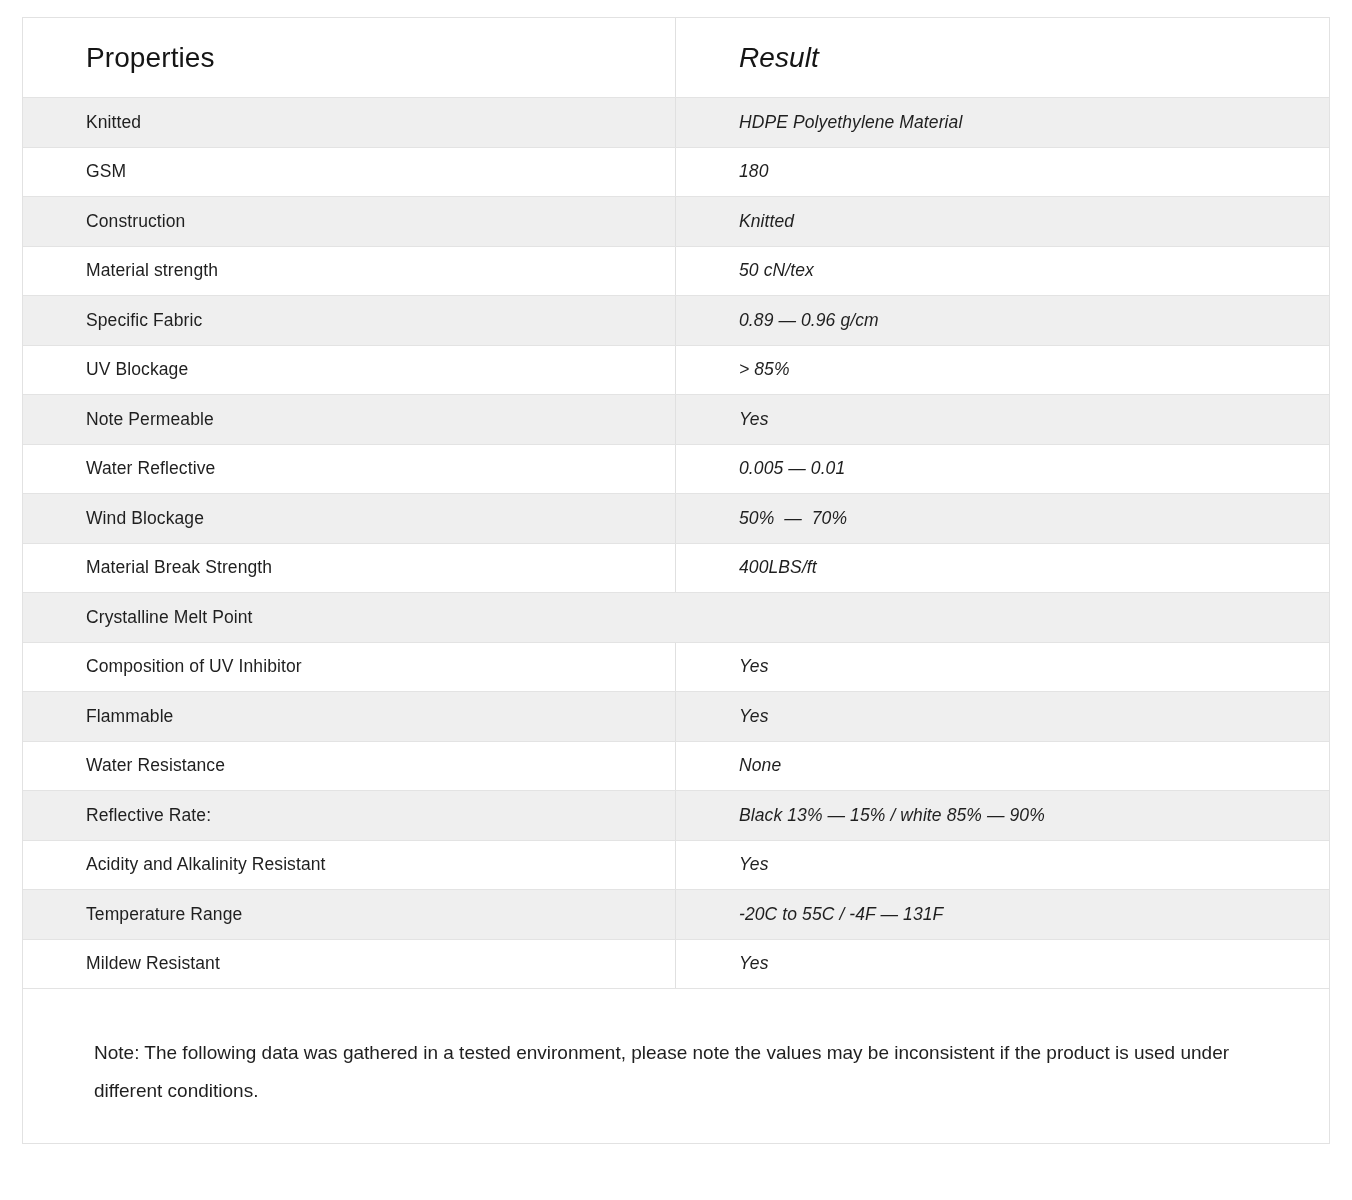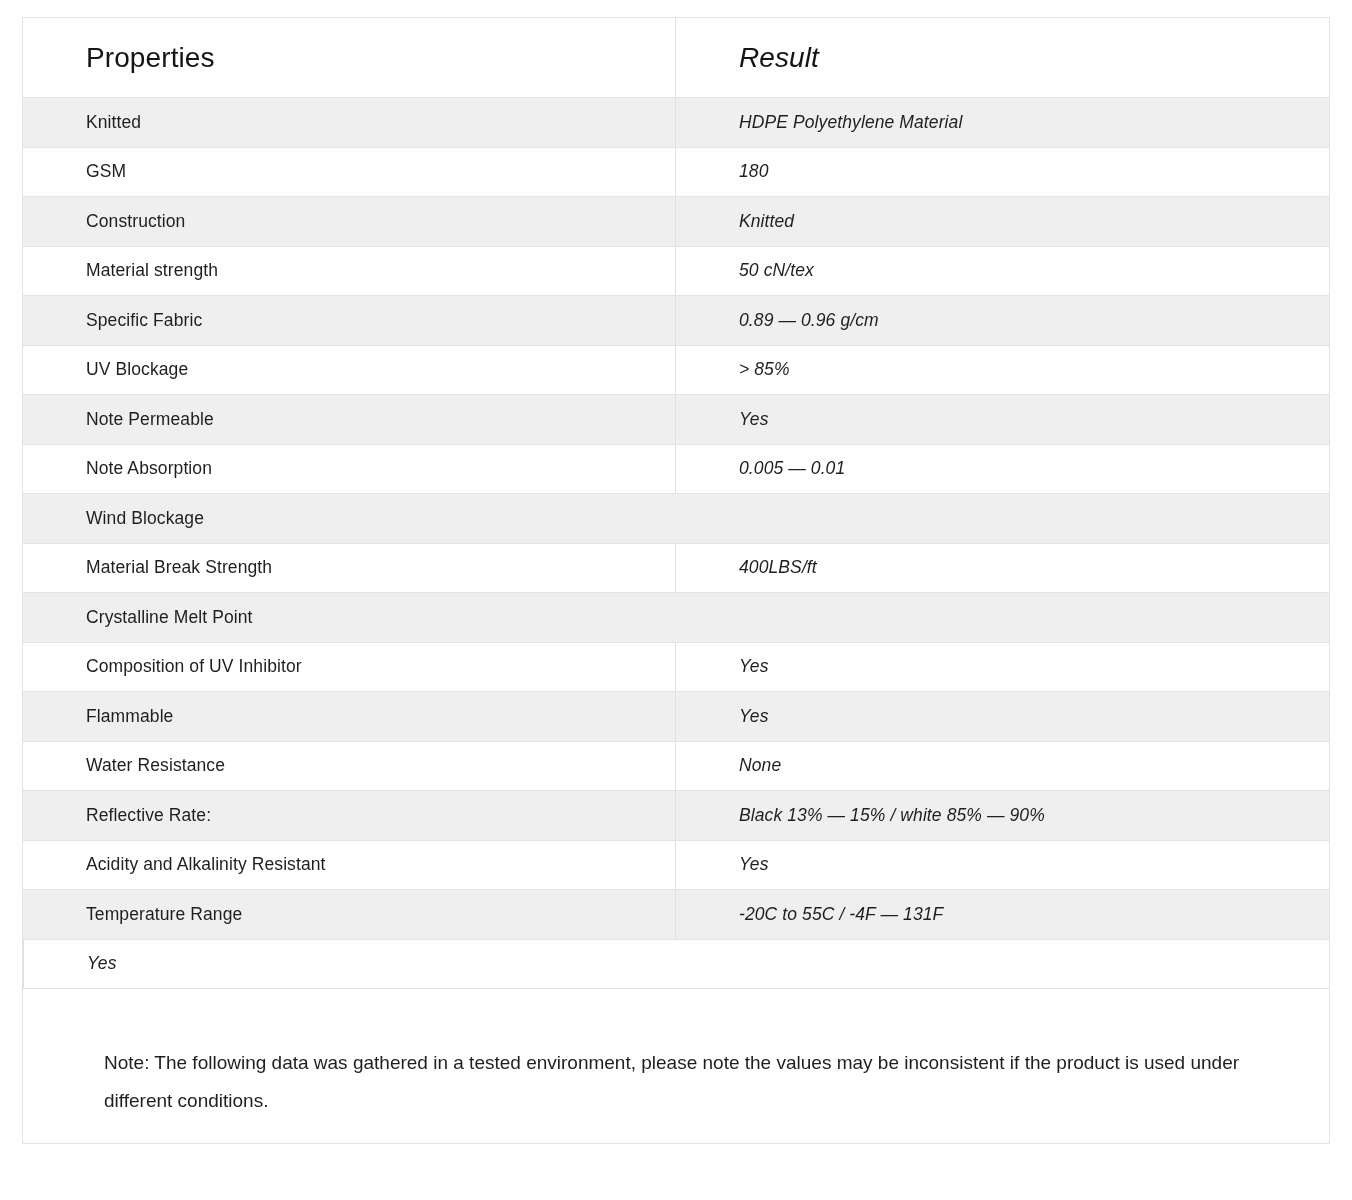--- a/index.html
+++ b/index.html
@@ -44,21 +44,21 @@
     height: 79px;
     font-size: 28px;
     color: #151515;
   }
   .note-section {
     box-sizing: border-box;
     min-height: 154px;
     padding: 37px 24px 0 63px;
   }
   .note {
-    margin: 18px;
+    margin: 8px;
     font-size: 19px;
     line-height: 38px;
     max-width: 1219px;
     color: #1f1f1f;
   }
 </style>
 </head>
 <body>
 
 <div class="page">
@@ -91,25 +91,26 @@
     </div>
     <div class="row">
       <div class="cell prop">UV Blockage</div>
       <div class="cell result">&gt; 85%</div>
     </div>
     <div class="row">
       <div class="cell prop">Note Permeable</div>
       <div class="cell result">Yes</div>
     </div>
     <div class="row">
-      <div class="cell prop">Note Absorption</div>
+      <div class="cell prop">Water Reflective</div>
       <div class="cell result">0.005 — 0.01</div>
     </div>
     <div class="row">
       <div class="cell prop">Wind Blockage</div>
+      <div class="cell result">50%  —  70%</div>
     </div>
     <div class="row">
       <div class="cell prop">Material Break Strength</div>
       <div class="cell result">400LBS/ft</div>
     </div>
     <div class="row">
       <div class="cell prop">Crystalline Melt Point</div>
     </div>
     <div class="row">
       <div class="cell prop">Composition of UV Inhibitor</div>
@@ -129,20 +130,21 @@
     </div>
     <div class="row">
       <div class="cell prop">Acidity and Alkalinity Resistant</div>
       <div class="cell result">Yes</div>
     </div>
     <div class="row">
       <div class="cell prop">Temperature Range</div>
       <div class="cell result">-20C to 55C / -4F — 131F</div>
     </div>
     <div class="row">
+      <div class="cell prop">Mildew Resistant</div>
       <div class="cell result">Yes</div>
     </div>
 
     <div class="note-section">
       <p class="note">Note: The following data was gathered in a tested environment, please note the values may be inconsistent if the product is used under different conditions.</p>
     </div>
 
   </div>
 </div>
 

